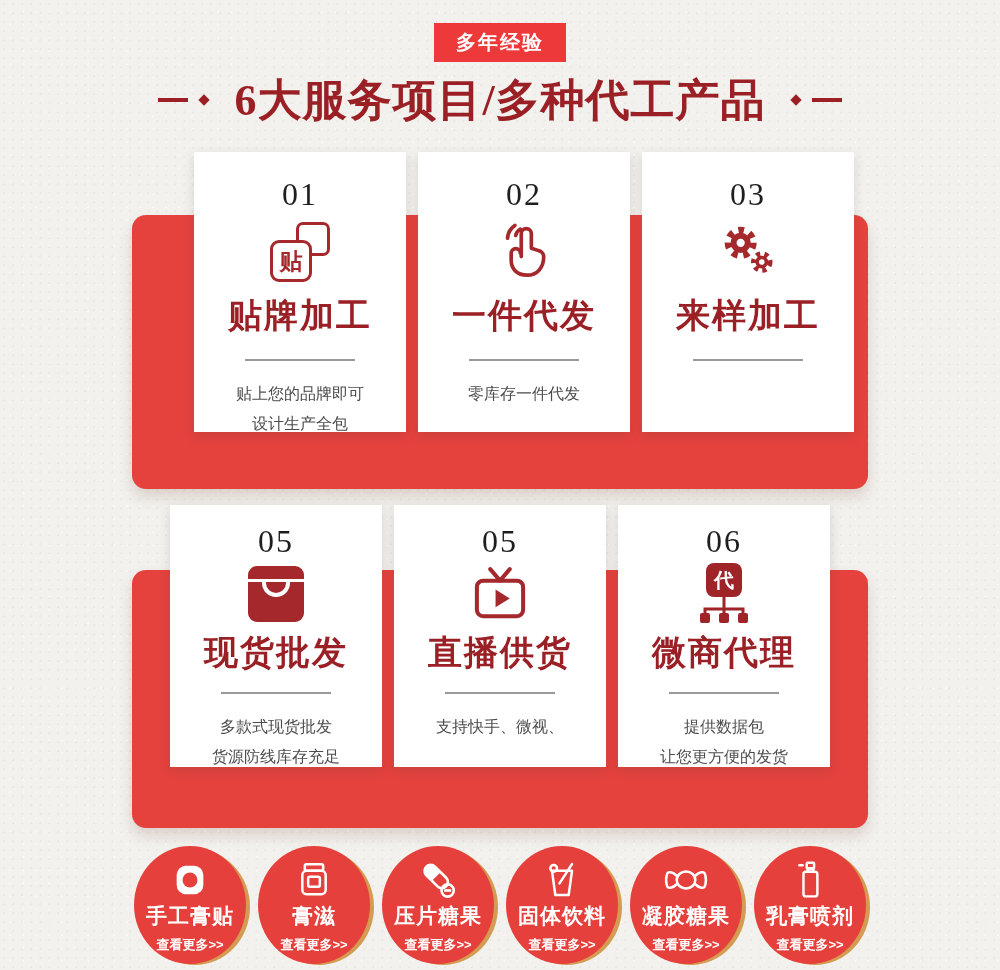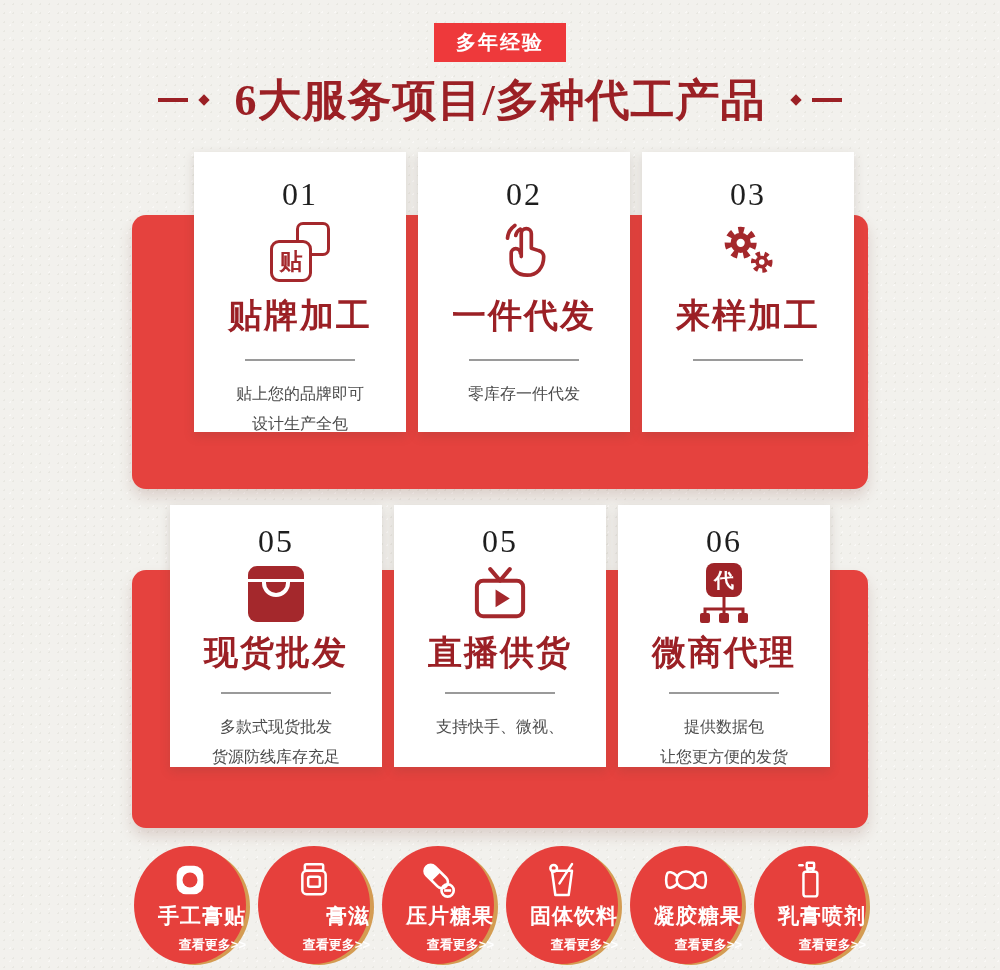--- a/index.html
+++ b/index.html
@@ -93,21 +93,21 @@
   }
   .icon-agent svg{ position:absolute; left:0; top:0; }
 
   
   .circles-row{
     position:absolute; top:846px; left:0; width:1000px;
     display:flex; justify-content:center; gap:12px;
   }
   .circle{
     width:112px; height:118px; border-radius:50%;
-    background:#e6403c; color:#fff; text-align:right;
+    background:#e6403c; color:#fff; text-align:center;
     box-shadow:5px 2px 0 -1px #d49c52;
     padding-top:14px;
   }
   .circle-icon{ height:40px; display:flex; align-items:center; justify-content:center; }
   .circle-name{ font-size:21px; font-weight:bold; margin-top:2px; letter-spacing:1px; }
   .circle-more{ font-size:13px; font-weight:bold; margin-top:6px; }
 </style>
 </head>
 <body>
 

